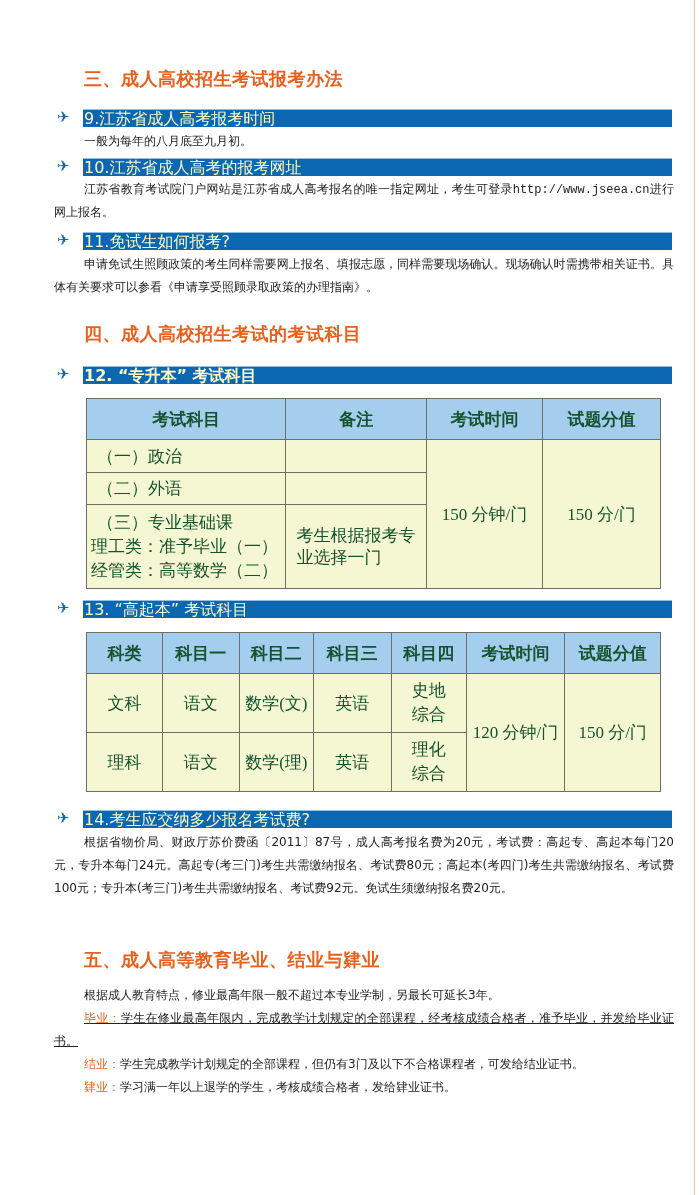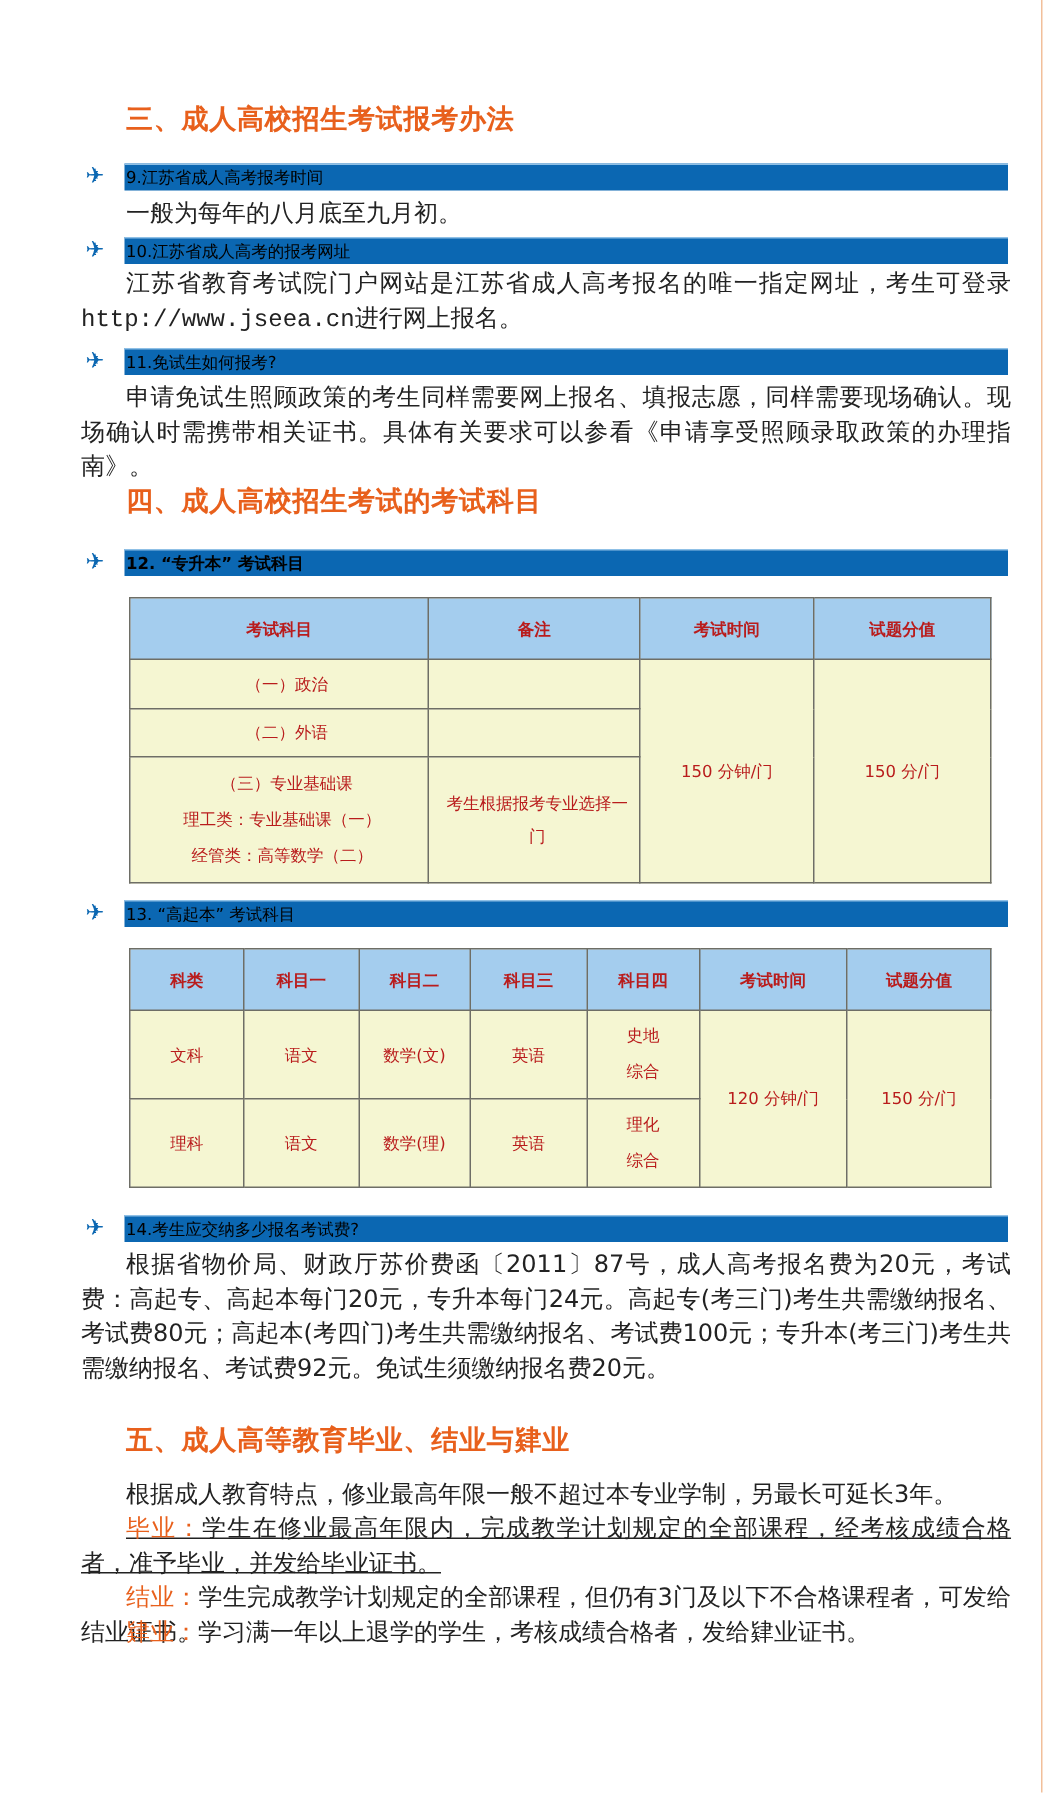--- a/index.html
+++ b/index.html
@@ -1,30 +1,30 @@
 <!DOCTYPE html>
 <html><head>
 <meta charset="utf-8">
 <style>
   html, body { margin: 0; padding: 0; background: #ffffff; }
   body { width: 699px; height: 1195px; position: relative; overflow: hidden;
          font-family: "DejaVu Sans", "Liberation Sans", sans-serif; color: #222; }
   .edge-line { position: absolute; left: 694px; top: 0; width: 1px; height: 1195px; background: #f2bf9a; }
   .section-title { position: absolute; left: 84px; font-size: 18px; font-weight: bold; color: #e8601c; letter-spacing: 0.5px; white-space: nowrap; }
   .qbar { position: absolute; left: 83px; width: 589px; height: 18px; background: #0b67b2; border-top: 1px solid #8fc0e6; box-sizing: border-box; }
-  .qbar span { position: absolute; left: 1px; top: 0px; color: #000000; font-size: 11px; line-height: 17px; white-space: nowrap; }
+  .qbar span { position: absolute; left: 1px; top: 0px; color: #fef9c3; font-size: 16px; line-height: 17px; white-space: nowrap; }
   .arrow { position: absolute; left: 57px; width: 22px; height: 16px; color: #0b67b2; font-size: 15px; line-height: 16px; }
-  .p { position: absolute; left: 54px; width: 620px; font-size: 16px; line-height: 23px; color: #222; text-indent: 30px; text-align: justify; }
+  .p { position: absolute; left: 54px; width: 620px; font-size: 12px; line-height: 23px; color: #222; text-indent: 30px; text-align: justify; }
   .p .lead { color: #e8601c; }
-  table.t { position: absolute; left: 86px; border-collapse: collapse; font-size: 11px; color: #b91c1c; }
+  table.t { position: absolute; left: 86px; border-collapse: collapse; font-size: 17px; color: #14532d; font-family: Liberation Serif, serif; }
   table.t td, table.t th { border: 1px solid #6e6e66; padding: 0; }
   table.t th { background: #a4cdee; font-weight: bold; height: 40px; }
   table.t td { background: #f5f6d2; }
   .c { text-align: center; }
-  .l { text-align: center; padding-left: 10px !important; }
+  .l { text-align: left; padding-left: 10px !important; }
 </style>
 </head>
 <body>
 
 <div class="edge-line"></div>
 
 <div class="section-title" style="top:67px;">三、成人高校招生考试报考办法</div>
 
 <div class="arrow" style="top:109px;">✈</div>
 <div class="qbar" style="top:109px;">
@@ -65,21 +65,21 @@
     <td rowspan="3" class="c">150 分钟/门</td>
     <td rowspan="3" class="c">150 分/门</td>
   </tr>
   <tr style="height:32px;">
     <td class="l">（二）外语</td>
     <td></td>
   </tr>
   <tr style="height:84px;">
     <td class="l" style="line-height:24px; padding-left:4px !important;">
       <div style="padding-left:6px;">（三）专业基础课</div>
-      <div>理工类：专业基础课（一）</div>
+      <div>理工类：准予毕业（一）</div>
       <div>经管类：高等数学（二）</div>
     </td>
     <td class="l" style="line-height:22px; padding-right:6px !important;">考生根据报考专业选择一门</td>
   </tr>
 </tbody>
   </table>
 
 <div class="arrow" style="top:600px;">✈</div>
 <div class="qbar" style="top:600px;">
     <span>13. “高起本” 考试科目</span>

